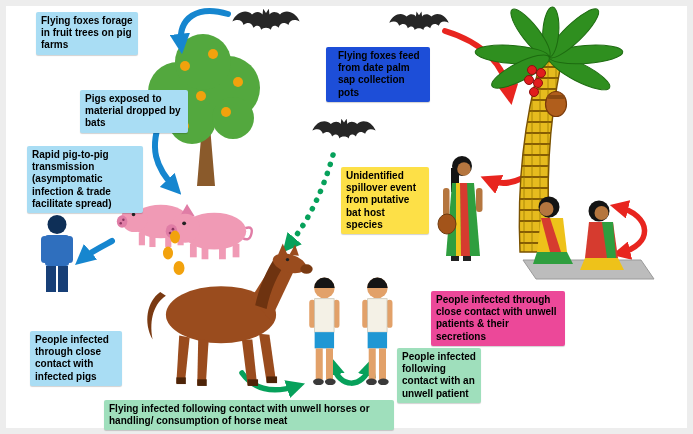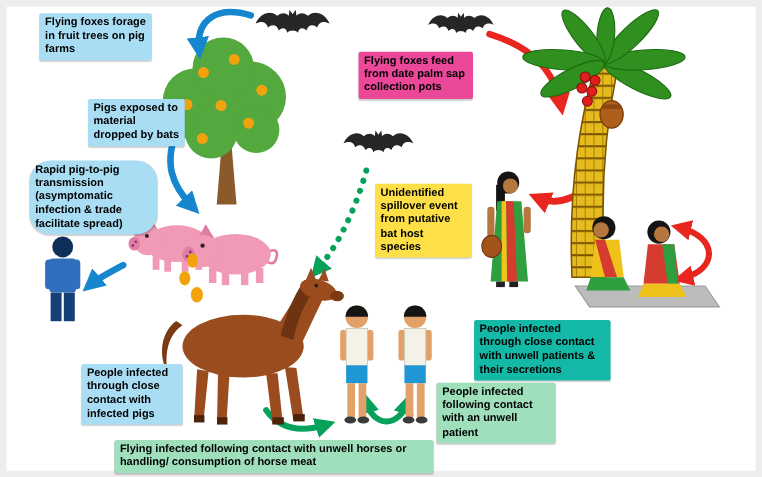--- a/index.html
+++ b/index.html
@@ -209,21 +209,21 @@
         <circle cx="17" cy="11" r="10.5" fill="#141414"></circle>
         <circle cx="19.5" cy="13" r="7" fill="#b5763f"></circle>
         <path d="M7,22 L31,22 L36,58 L3,58 Z" fill="#d63b2f"></path>
         <path d="M20,22 L31,22 L34,58 L25,58 Z" fill="#2f9e3f"></path>
         <path d="M3,58 L36,58 L42,70 L-2,70 Z" fill="#eec21a"></path>
       </g>
     </g>
   </svg>
 
   <div class="label blue" style="left: 36px; top: 12px; width: 102px; background: rgb(169, 221, 244);">Flying foxes forage in fruit trees on pig farms</div>
-  <div class="label blue" style="left: 80px; top: 90px; width: 88px; background: rgb(169, 221, 244);">Pigs exposed to material dropped by bats</div>
-  <div class="label blue" style="left: 27px; top: 146px; width: 116px; background: rgb(169, 221, 244); border-radius: 19px;">Rapid pig-to-pig transmission (asymptomatic infection &amp; trade facilitate spread)</div>
-  <div class="label blue" style="left: 30px; top: 331px; width: 92px; background: rgb(169, 221, 244); margin-left: 44px;">People infected through close contact with infected pigs</div>
-  <div class="label pink" style="left: 326px; top: 47px; width: 104px; background: #ec4899;">Flying foxes feed from date palm sap collection pots</div>
-  <div class="label pink" style="left: 431px; top: 291px; width: 124px; background: #14b8a6;">People infected through close contact with unwell patients &amp; their secretions</div>
+  <div class="label blue" style="left: 80px; top: 90px; width: 108px; background: rgb(169, 221, 244);">Pigs exposed to material dropped by bats</div>
+  <div class="label blue" style="left: 27px; top: 146px; width: 116px; background: rgb(169, 221, 244);">Rapid pig-to-pig transmission (asymptomatic infection &amp; trade facilitate spread)</div>
+  <div class="label blue" style="left: 30px; top: 331px; width: 92px; background: rgb(169, 221, 244);">People infected through close contact with infected pigs</div>
+  <div class="label pink" style="left: 326px; top: 47px; width: 104px; background: #1d4ed8; padding-left: 12px;">Flying foxes feed from date palm sap collection pots</div>
+  <div class="label pink" style="left: 431px; top: 291px; width: 134px; background: #ec4899;">People infected through close contact with unwell patients &amp; their secretions</div>
   <div class="label green" style="left: 341px; top: 167px; width: 88px; background: #fde047;">Unidentified spillover event from putative bat host species</div>
-  <div class="label green" style="left: 397px; top: 348px; width: 108px; background: rgb(159, 223, 188);">People infected following contact with an unwell patient</div>
+  <div class="label green" style="left: 397px; top: 348px; width: 84px; background: rgb(159, 223, 188);">People infected following contact with an unwell patient</div>
   <div class="label green" style="left: 104px; top: 400px; width: 290px; background: rgb(159, 223, 188);">Flying infected following contact with unwell horses or handling/ consumption of horse meat</div>
 </div>
 
 </body></html>

